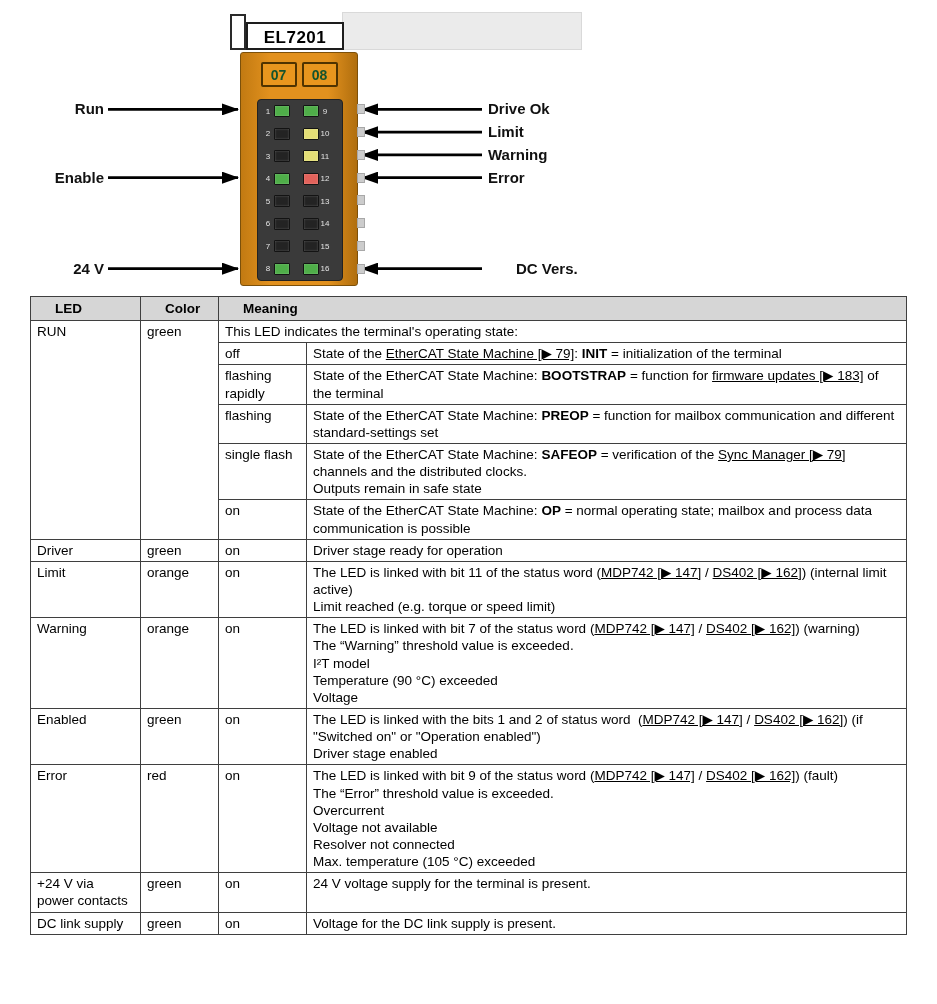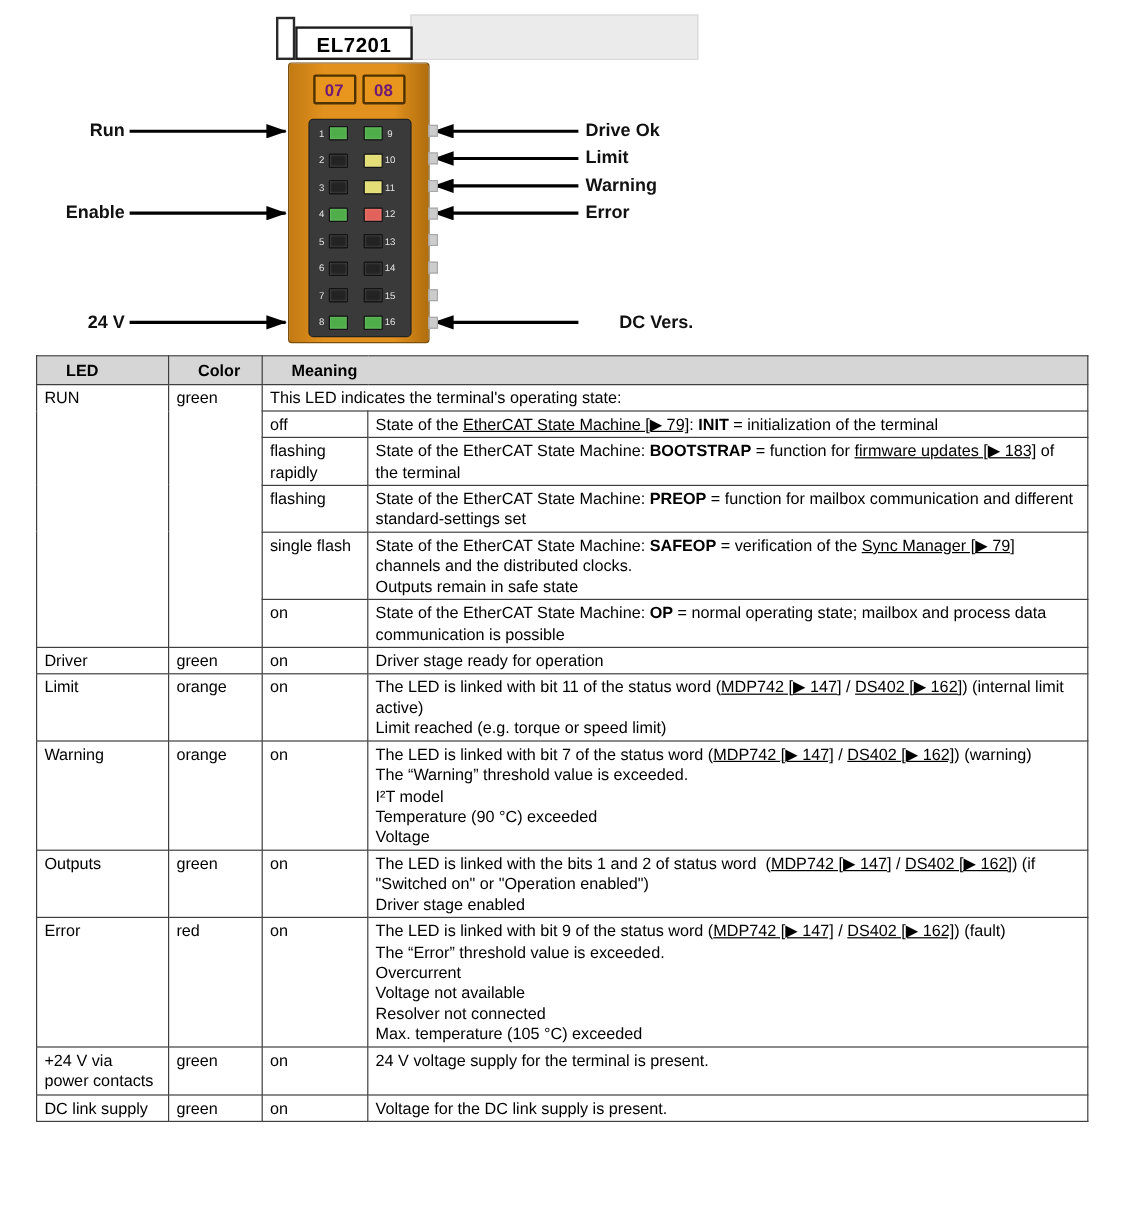--- a/index.html
+++ b/index.html
@@ -19,21 +19,21 @@
                background: #fff; border: 2px solid #2a2a2a; }
   .device-tab { position: absolute; left: 216px; top: 16px; width: 98px; height: 28px;
                 background: #fff; border: 2px solid #1d1d1d;
                 display: flex; align-items: flex-end; justify-content: center;
                 font-weight: bold; font-size: 17px; letter-spacing: 0.5px; }
   .terminal-body { position: absolute; left: 210px; top: 46px; width: 118px; height: 234px;
                    background: linear-gradient(90deg, #c27a12, #e2911e 25%, #e2911e 75%, #b06e0e);
                    border: 1px solid #7c500a; border-radius: 3px; }
   .ports { display: flex; justify-content: center; gap: 5px; margin-top: 9px; }
   .port { width: 36px; height: 25px; background: #e8961e; border: 2px solid #4e3300;
-          color: #701a75; font-weight: bold; font-size: 14px; border-radius: 2px;
+          color: #14532d; font-weight: bold; font-size: 14px; border-radius: 2px;
           display: flex; align-items: center; justify-content: center; }
   .led-panel { position: absolute; left: 16px; top: 46px; width: 86px; height: 182px;
                background: #3a3a3a; border: 1px solid #222; border-radius: 4px;
                display: flex; flex-direction: column; }
   .led-row { flex: 1; display: flex; align-items: center; padding: 0 5px; }
   .led-num { width: 10px; font-size: 8px; color: #e4e4e4; text-align: center; flex: 0 0 auto; }
   .led { width: 16px; height: 12px; border: 1px solid #131313; border-radius: 1px;
          margin: 0 1px; box-shadow: inset 0 0 2px rgba(255,255,255,0.3); }
   .led.second { margin-left: 12px; }
   .side-tab { position: absolute; left: 327px; width: 8px; height: 10px;
@@ -216,21 +216,21 @@
           <td class="cell-led">Warning</td>
           <td class="cell-color">orange</td>
           <td class="cell-state">on</td>
           <td class="cell-desc"><span>The LED is linked with bit 7 of the status word (</span><span class="doc-link">MDP742 [▶ 147]</span><span> / </span><span class="doc-link">DS402 [▶ 162]</span><span>) (warning)
 The “Warning” threshold value is exceeded.
 I²T model
 Temperature (90 °C) exceeded
 Voltage</span></td>
         </tr>
         <tr>
-          <td class="cell-led">Outputs</td>
+          <td class="cell-led">Enabled</td>
           <td class="cell-color">green</td>
           <td class="cell-state">on</td>
           <td class="cell-desc"><span>The LED is linked with the bits 1 and 2 of status word  (</span><span class="doc-link">MDP742 [▶ 147]</span><span> / </span><span class="doc-link">DS402 [▶ 162]</span><span>) (if "Switched on" or "Operation enabled")
 Driver stage enabled</span></td>
         </tr>
         <tr>
           <td class="cell-led">Error</td>
           <td class="cell-color">red</td>
           <td class="cell-state">on</td>
           <td class="cell-desc"><span>The LED is linked with bit 9 of the status word (</span><span class="doc-link">MDP742 [▶ 147]</span><span> / </span><span class="doc-link">DS402 [▶ 162]</span><span>) (fault)

